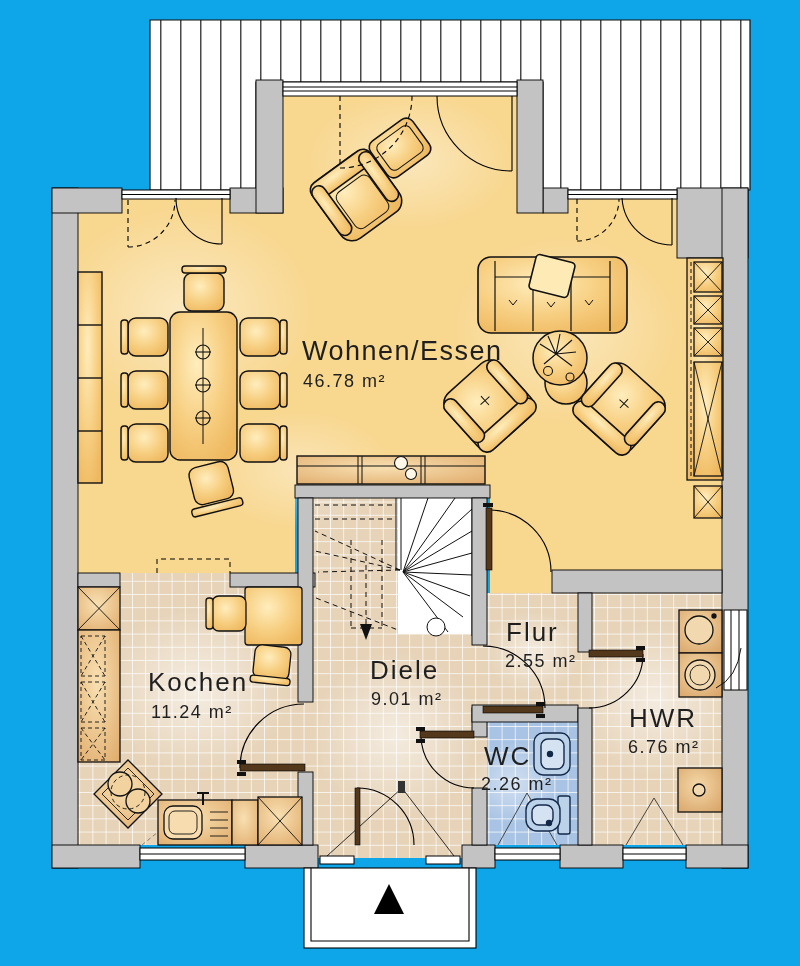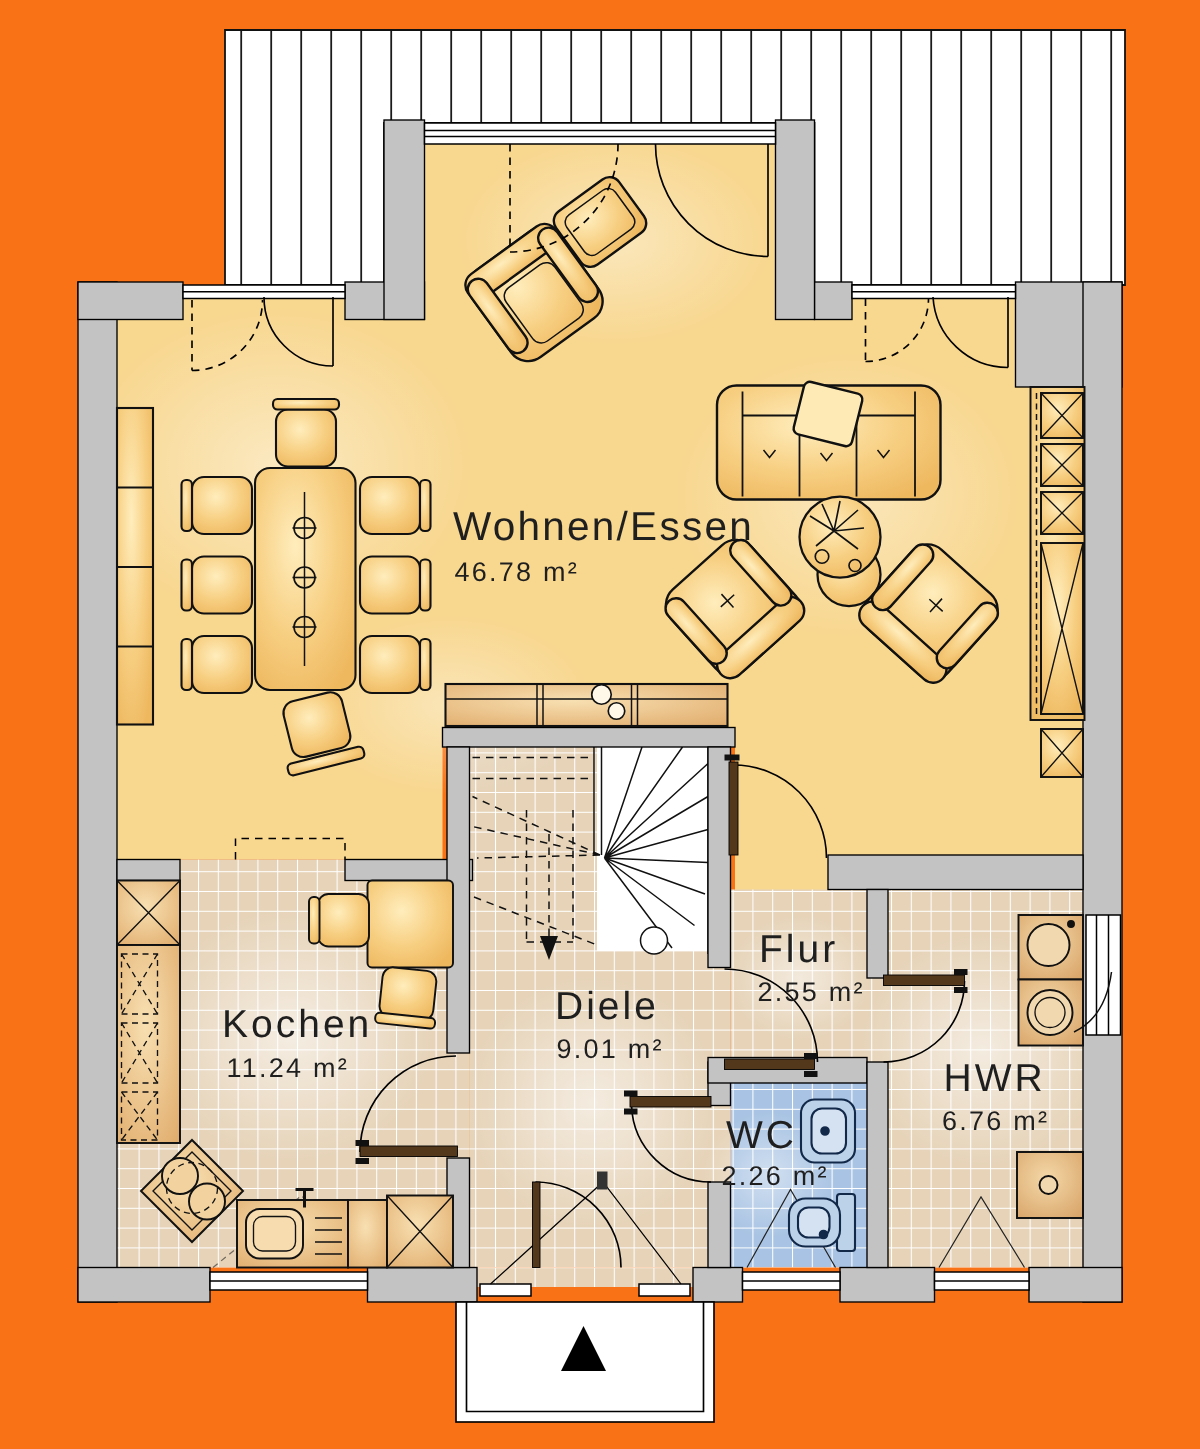--- a/index.html
+++ b/index.html
@@ -1,16 +1,16 @@
 <!DOCTYPE html>
 <html><head>
 <meta charset="utf-8">
 <style>
   html,body{margin:0;padding:0;background:#fff;}
-  .canvas{position:relative;width:800px;height:966px;background:#f97316;overflow:hidden;}
+  .canvas{position:relative;width:800px;height:966px;background:#0ea5e9;overflow:hidden;}
   svg{display:block;}
   text{font-family:"Liberation Sans","DejaVu Sans",sans-serif;fill:#1f1f1f;}
   .room-name{font-size:26px;letter-spacing:2px;}
   .room-name-big{font-size:27px;letter-spacing:1.5px;}
   .room-area{font-size:18px;letter-spacing:1.5px;}
 </style>
 </head>
 <body>
 
 <div class="canvas">

